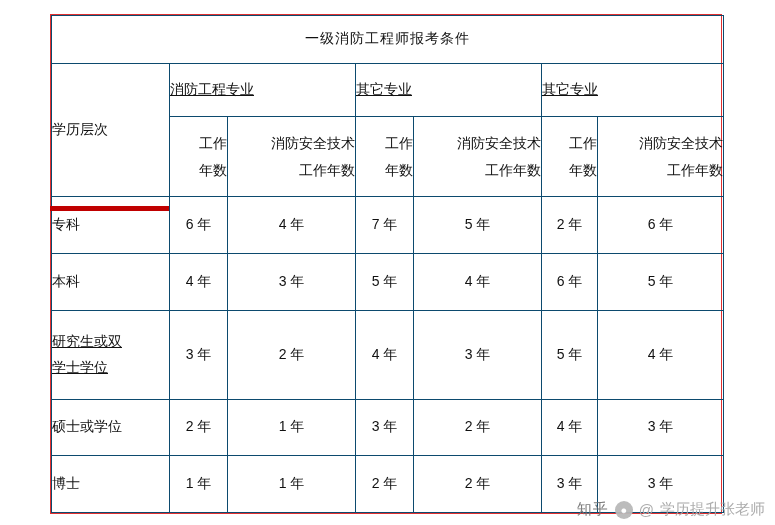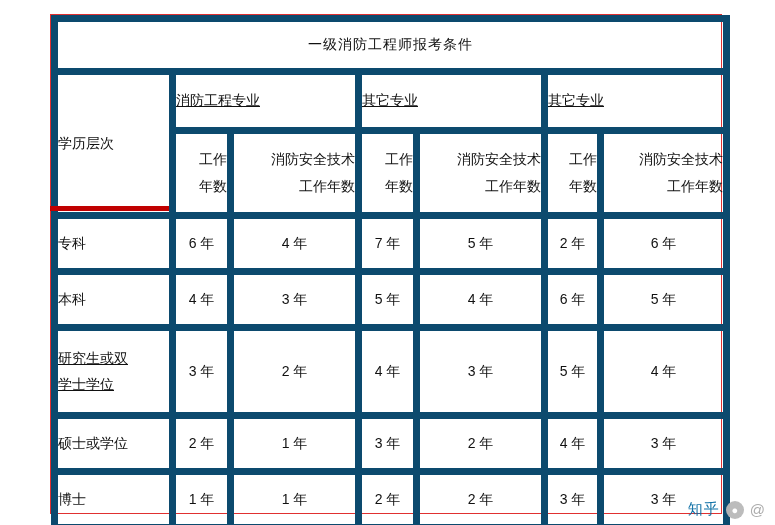--- a/index.html
+++ b/index.html
@@ -25,21 +25,21 @@
     border: 1px solid #e03030;
     background: #fff;
   }
   table.cond {
     border-collapse: collapse;
     width: 100%;
     height: 100%;
     table-layout: fixed;
   }
   table.cond td, table.cond th {
-    border: 7px solid #0c4a6e;
+    border: 1px solid #0c4a6e;
     padding: 0;
     vertical-align: middle;
     font-weight: normal;
     font-size: 14px;
     color: #111;
   }
   .title-cell {
     text-align: center;
     font-weight: bold;
     font-size: 16px;
@@ -103,21 +103,21 @@
     display: flex;
     align-items: center;
     gap: 6px;
     color: #a8a8a8;
     font-size: 15px;
     opacity: 0.95;
     user-select: none;
   }
   .wm-logo {
     font-size: 15px;
-    color: #0369a1;
+    color: #737373;
     letter-spacing: 1px;
   }
   .wm-badge {
     display: inline-flex;
     align-items: center;
     justify-content: center;
     width: 18px;
     height: 18px;
     border-radius: 50%;
     background: #b9b9b9;
@@ -232,13 +232,14 @@
     </tbody>
   </table>
 </div>
 
 <div class="redbar"></div>
 
 <div class="watermark">
   <span class="wm-logo">知乎</span>
   <span class="wm-badge">●</span>
   <span>@</span>
+  <span>学历提升张老师</span>
 </div>
 
 </body></html>

